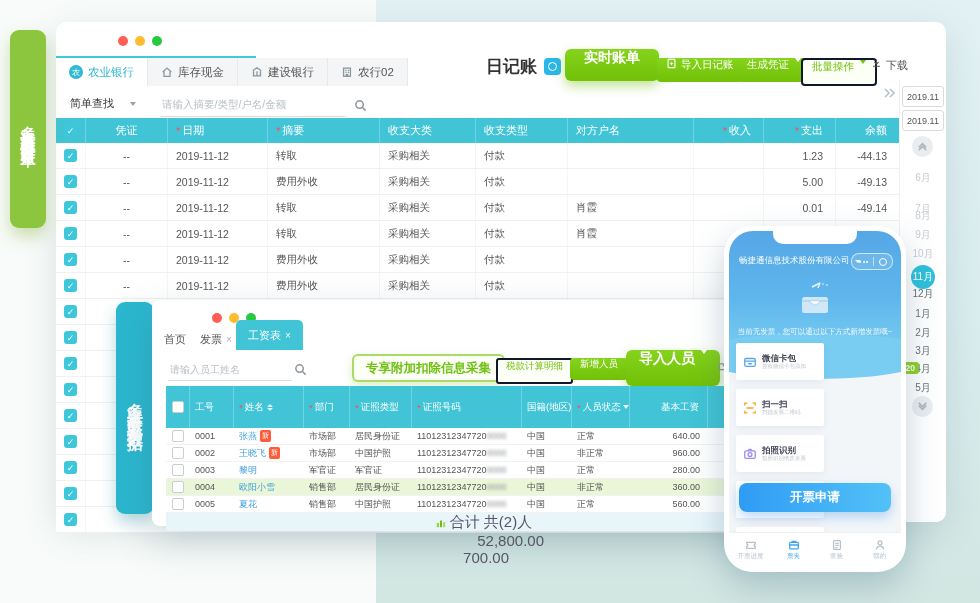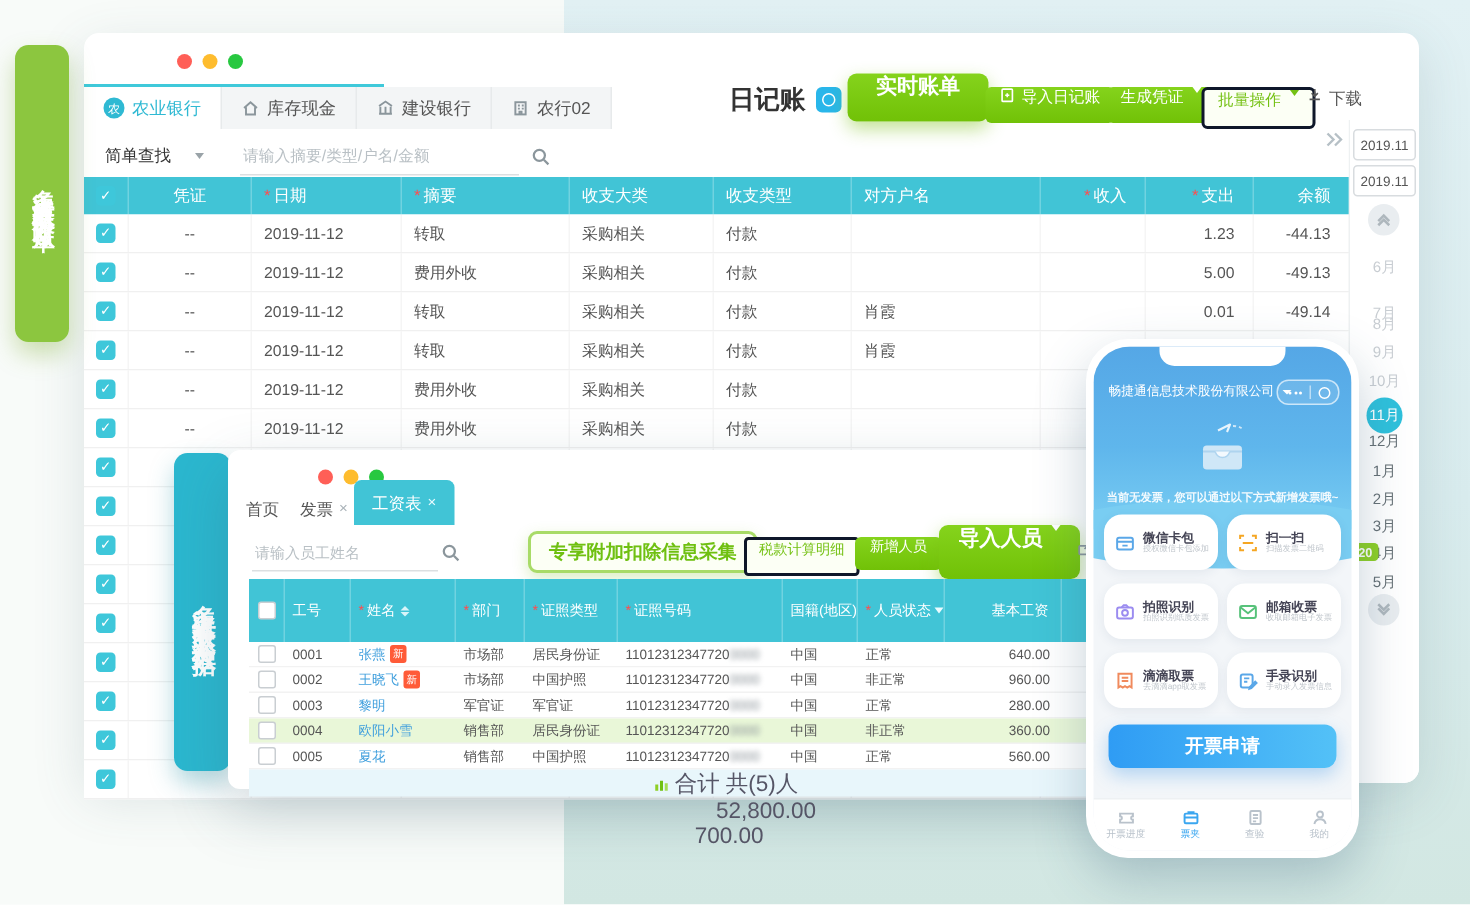--- a/index.html
+++ b/index.html
@@ -144,23 +144,23 @@
   .ph-company{position:absolute;left:10px;top:24px;color:#fff;font-size:8.5px;display:flex;align-items:center;gap:3px;z-index:2;}
   .ph-company .caret{border-top-color:#fff;border-left-width:3px;border-right-width:3px;border-top-width:3.5px;}
   .ph-pill{position:absolute;right:8px;top:22px;width:40px;height:15px;border:1px solid rgba(255,255,255,.65);
     border-radius:8px;display:flex;align-items:center;z-index:2;background:rgba(255,255,255,.12);}
   .ph-pill .dots3{display:flex;gap:1.5px;margin:0 auto 0 7px;}
   .ph-pill .dots3 i{width:2px;height:2px;border-radius:50%;background:#fff;}
   .ph-pill .sep{width:1px;height:9px;background:rgba(255,255,255,.55);}
   .ph-pill .ring{width:6px;height:6px;border:1.4px solid #fff;border-radius:50%;margin:0 auto;}
   .ph-illo{position:absolute;left:50%;transform:translateX(-50%);top:50px;z-index:2;}
   .ph-empty{position:absolute;left:0;top:96px;width:100%;text-align:center;color:rgba(255,255,255,.92);
-    font-size:7.5px;z-index:2;font-weight:bold;}
+    font-size:7.5px;z-index:2;}
   .cards{position:absolute;left:7px;top:112px;width:158px;display:flex;flex-wrap:wrap;gap:9px 6px;z-index:4;}
-  .card{width:76px;height:37px;background:#fff;border-radius:12px;box-shadow:0 2px 7px rgba(40,70,100,.08);
+  .card{width:88px;height:37px;background:#fff;border-radius:2px;box-shadow:0 2px 7px rgba(40,70,100,.08);
     display:flex;align-items:center;gap:5px;padding:0 0 0 7px;box-sizing:border-box;cursor:pointer;}
   .card svg{width:14px;height:14px;flex:none;fill:none;stroke-width:1.5;}
   .card .ct{font-size:8.5px;font-weight:bold;color:#445;line-height:1.15;}
   .card .cs{font-size:5.5px;color:#c0c6cc;transform-origin:left;line-height:1.1;}
   .cta{position:absolute;left:10px;top:252px;width:152px;height:29px;border-radius:8px;z-index:4;
     background:linear-gradient(90deg,#2f9cf4,#53c1f7);color:#fff;font-size:12.5px;font-weight:bold;
     display:flex;align-items:center;justify-content:center;cursor:pointer;box-shadow:0 5px 12px rgba(60,150,230,.35);}
   .ph-nav{position:absolute;left:0;bottom:0;width:100%;height:34px;background:#fff;display:flex;z-index:4;
     border-top:1px solid #eef1f3;}
   .nav-item{flex:1;display:flex;flex-direction:column;align-items:center;justify-content:center;gap:1px;
@@ -745,21 +745,21 @@
         <div class="sfoot">
           <div class="lab">
             <span style="display: inline-flex; width: 10px; height: 10px;">
               <svg viewBox="0 0 12 12">
                 <rect x="1" y="6" width="2.4" height="5" fill="#8ed026"></rect>
                 <rect x="4.8" y="3" width="2.4" height="8" fill="#6fc011"></rect>
                 <rect x="8.6" y="5" width="2.4" height="6" fill="#a5dd55"></rect>
               </svg>
             </span>
             <span>合计</span>
-            <span>共(5)人</span>
+            <span>共(2)人</span>
           </div>
           <div class="num n1">52,800.00</div>
           <div class="num n2">700.00</div>
         </div>
       </div>
   </section>
 
   <div class="phone">
     <div class="screen">
       <div class="ph-head"></div>

